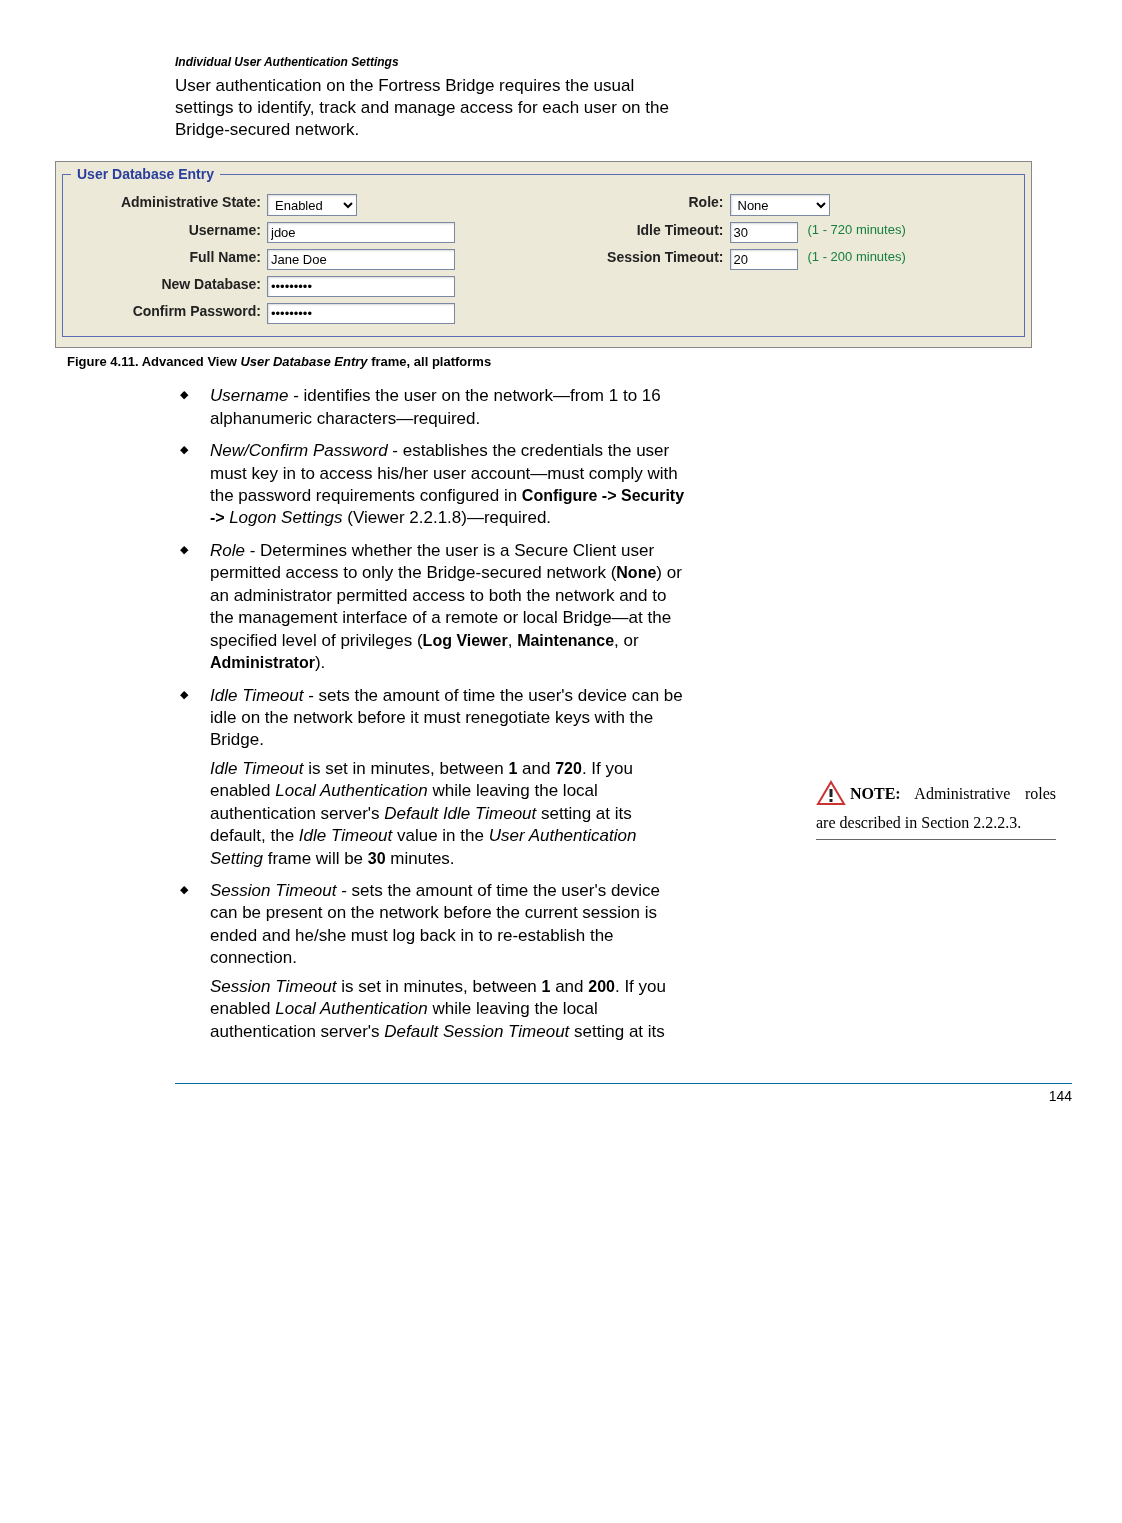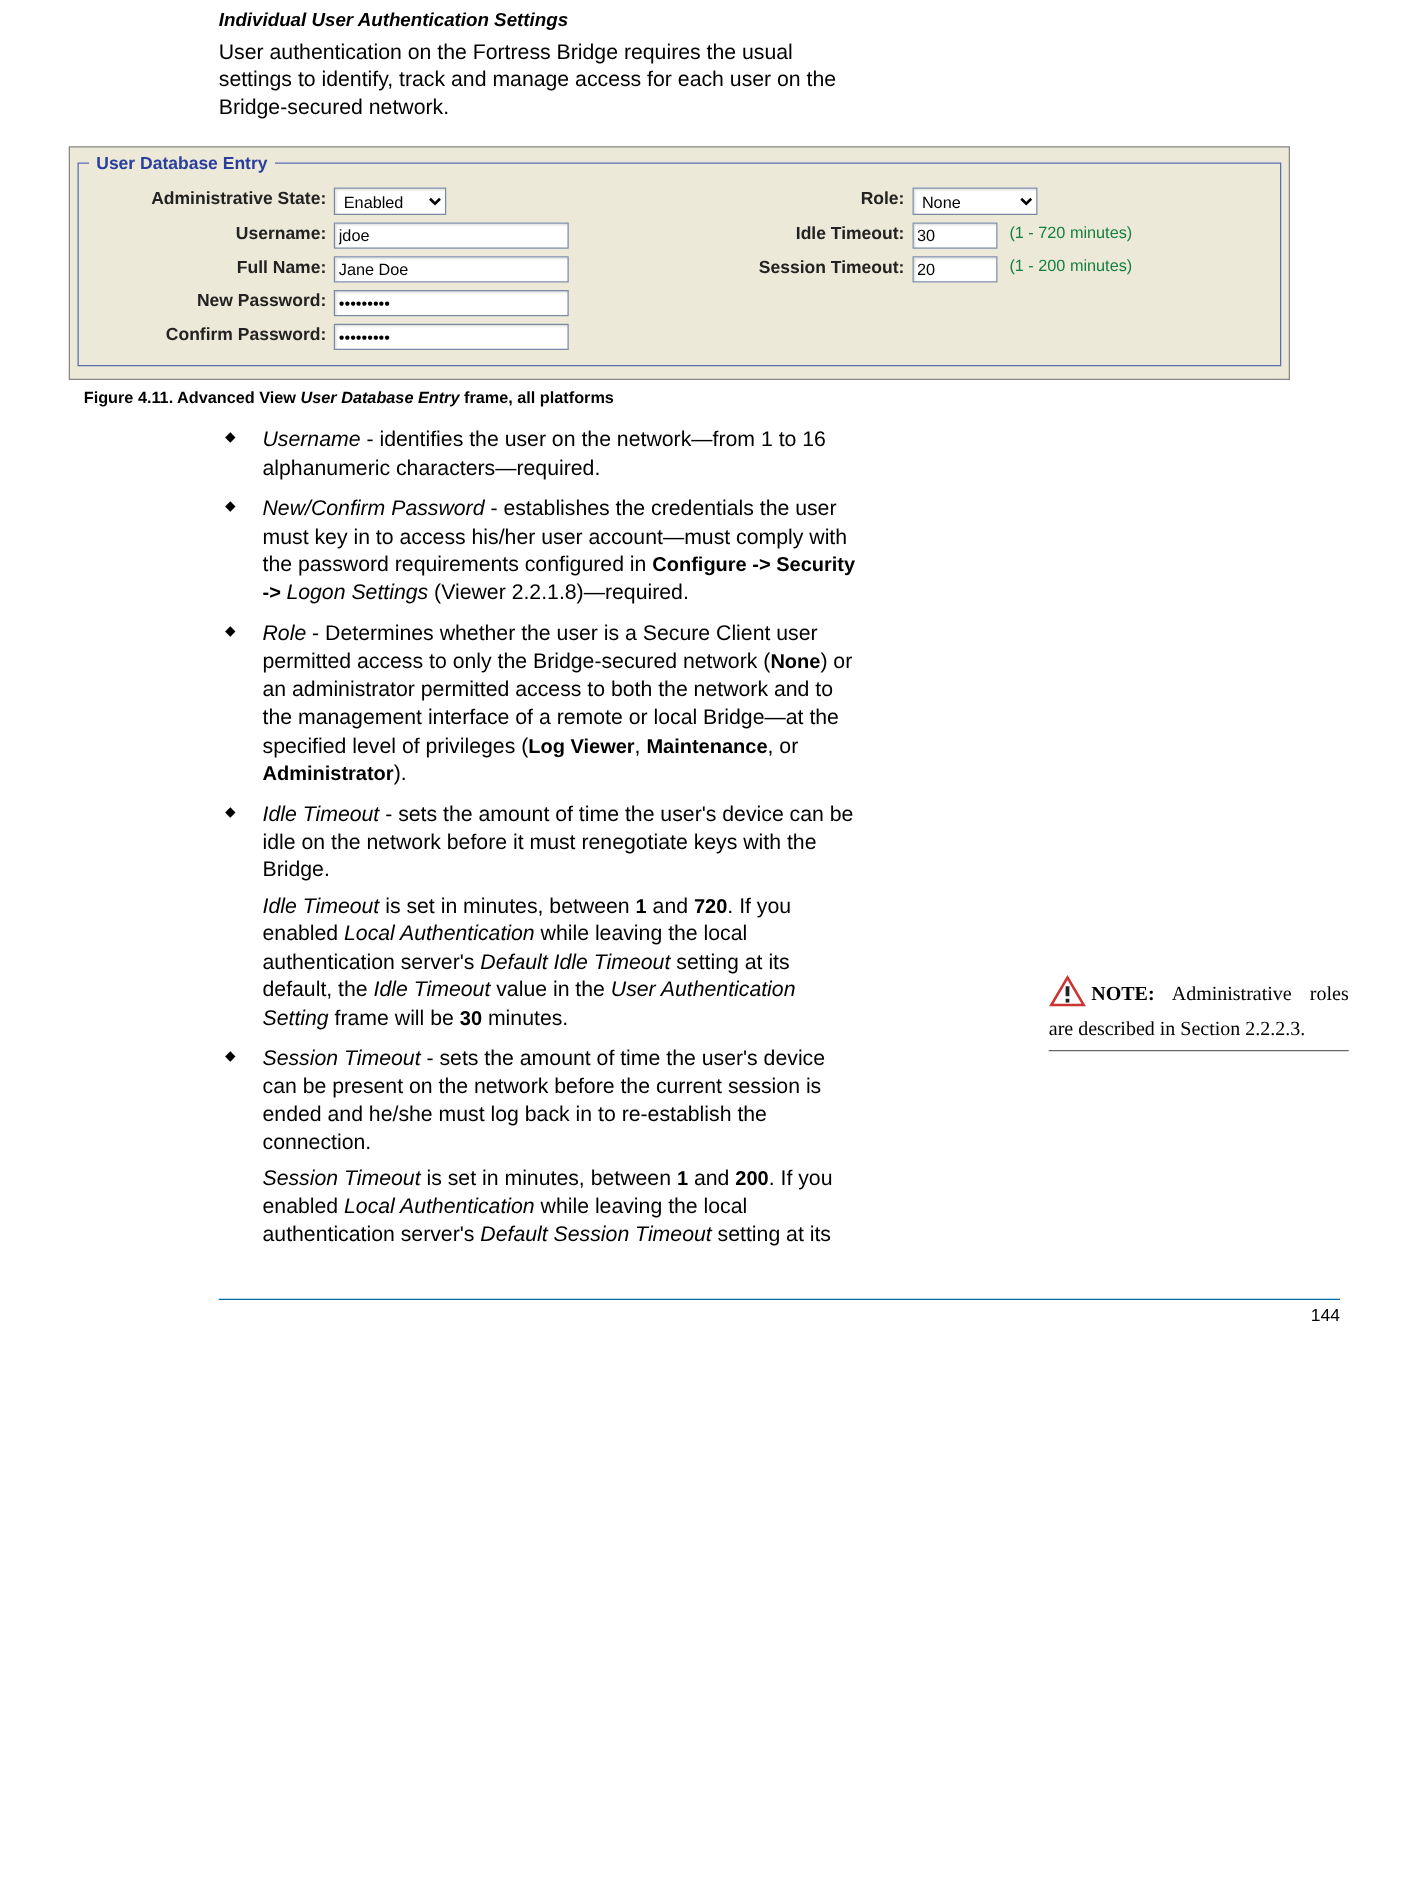--- a/index.html
+++ b/index.html
@@ -44,22 +44,23 @@
   .doc-title {
     font-size: 17px;
   }
   .content-left-pad {
     margin-left: 160px;
     max-width: 520px;
   }
   .section-title {
     font-weight: bold;
     font-style: italic;
-    font-size: 15px;
+    font-size: 12px;
     margin-bottom: 6px;
+    margin-top: 47px;
   }
   .intro {
     line-height: 1.3;
     margin-bottom: 20px;
   }
 
   
   .shot {
     margin: 0 40px 4px 40px;
     border: 1px solid #888;
@@ -158,21 +159,21 @@
     font-weight: bold;
     font-size: 16px;
   }
   .sub-para {
     margin-top: 6px;
   }
 
   
   .side-note {
     position: absolute;
-    right: 43px;
+    right: 66px;
     top: 780px;
     width: 240px;
     font-family: Georgia, 'Times New Roman', serif;
     font-size: 16px;
     line-height: 1.35;
     text-align: justify;
   }
   .side-note .note-label {
     font-weight: bold;
   }
@@ -217,21 +218,21 @@
           </div>
           <div class="row">
             <span class="lbl">Username:</span>
             <input type="text" class="wide" value="jdoe" style="">
           </div>
           <div class="row">
             <span class="lbl">Full Name:</span>
             <input type="text" class="wide" value="Jane Doe" style="">
           </div>
           <div class="row">
-            <span class="lbl">New Password:</span>
+            <span class="lbl">New Database:</span>
             <input type="text" class="wide" value="•••••••••" style="">
           </div>
           <div class="row">
             <span class="lbl">Confirm Password:</span>
             <input type="text" class="wide" value="•••••••••" style="">
           </div>
         </div>
         <div class="col">
           <div class="row">
             <span class="lbl" style="width:160px">Role:</span>

